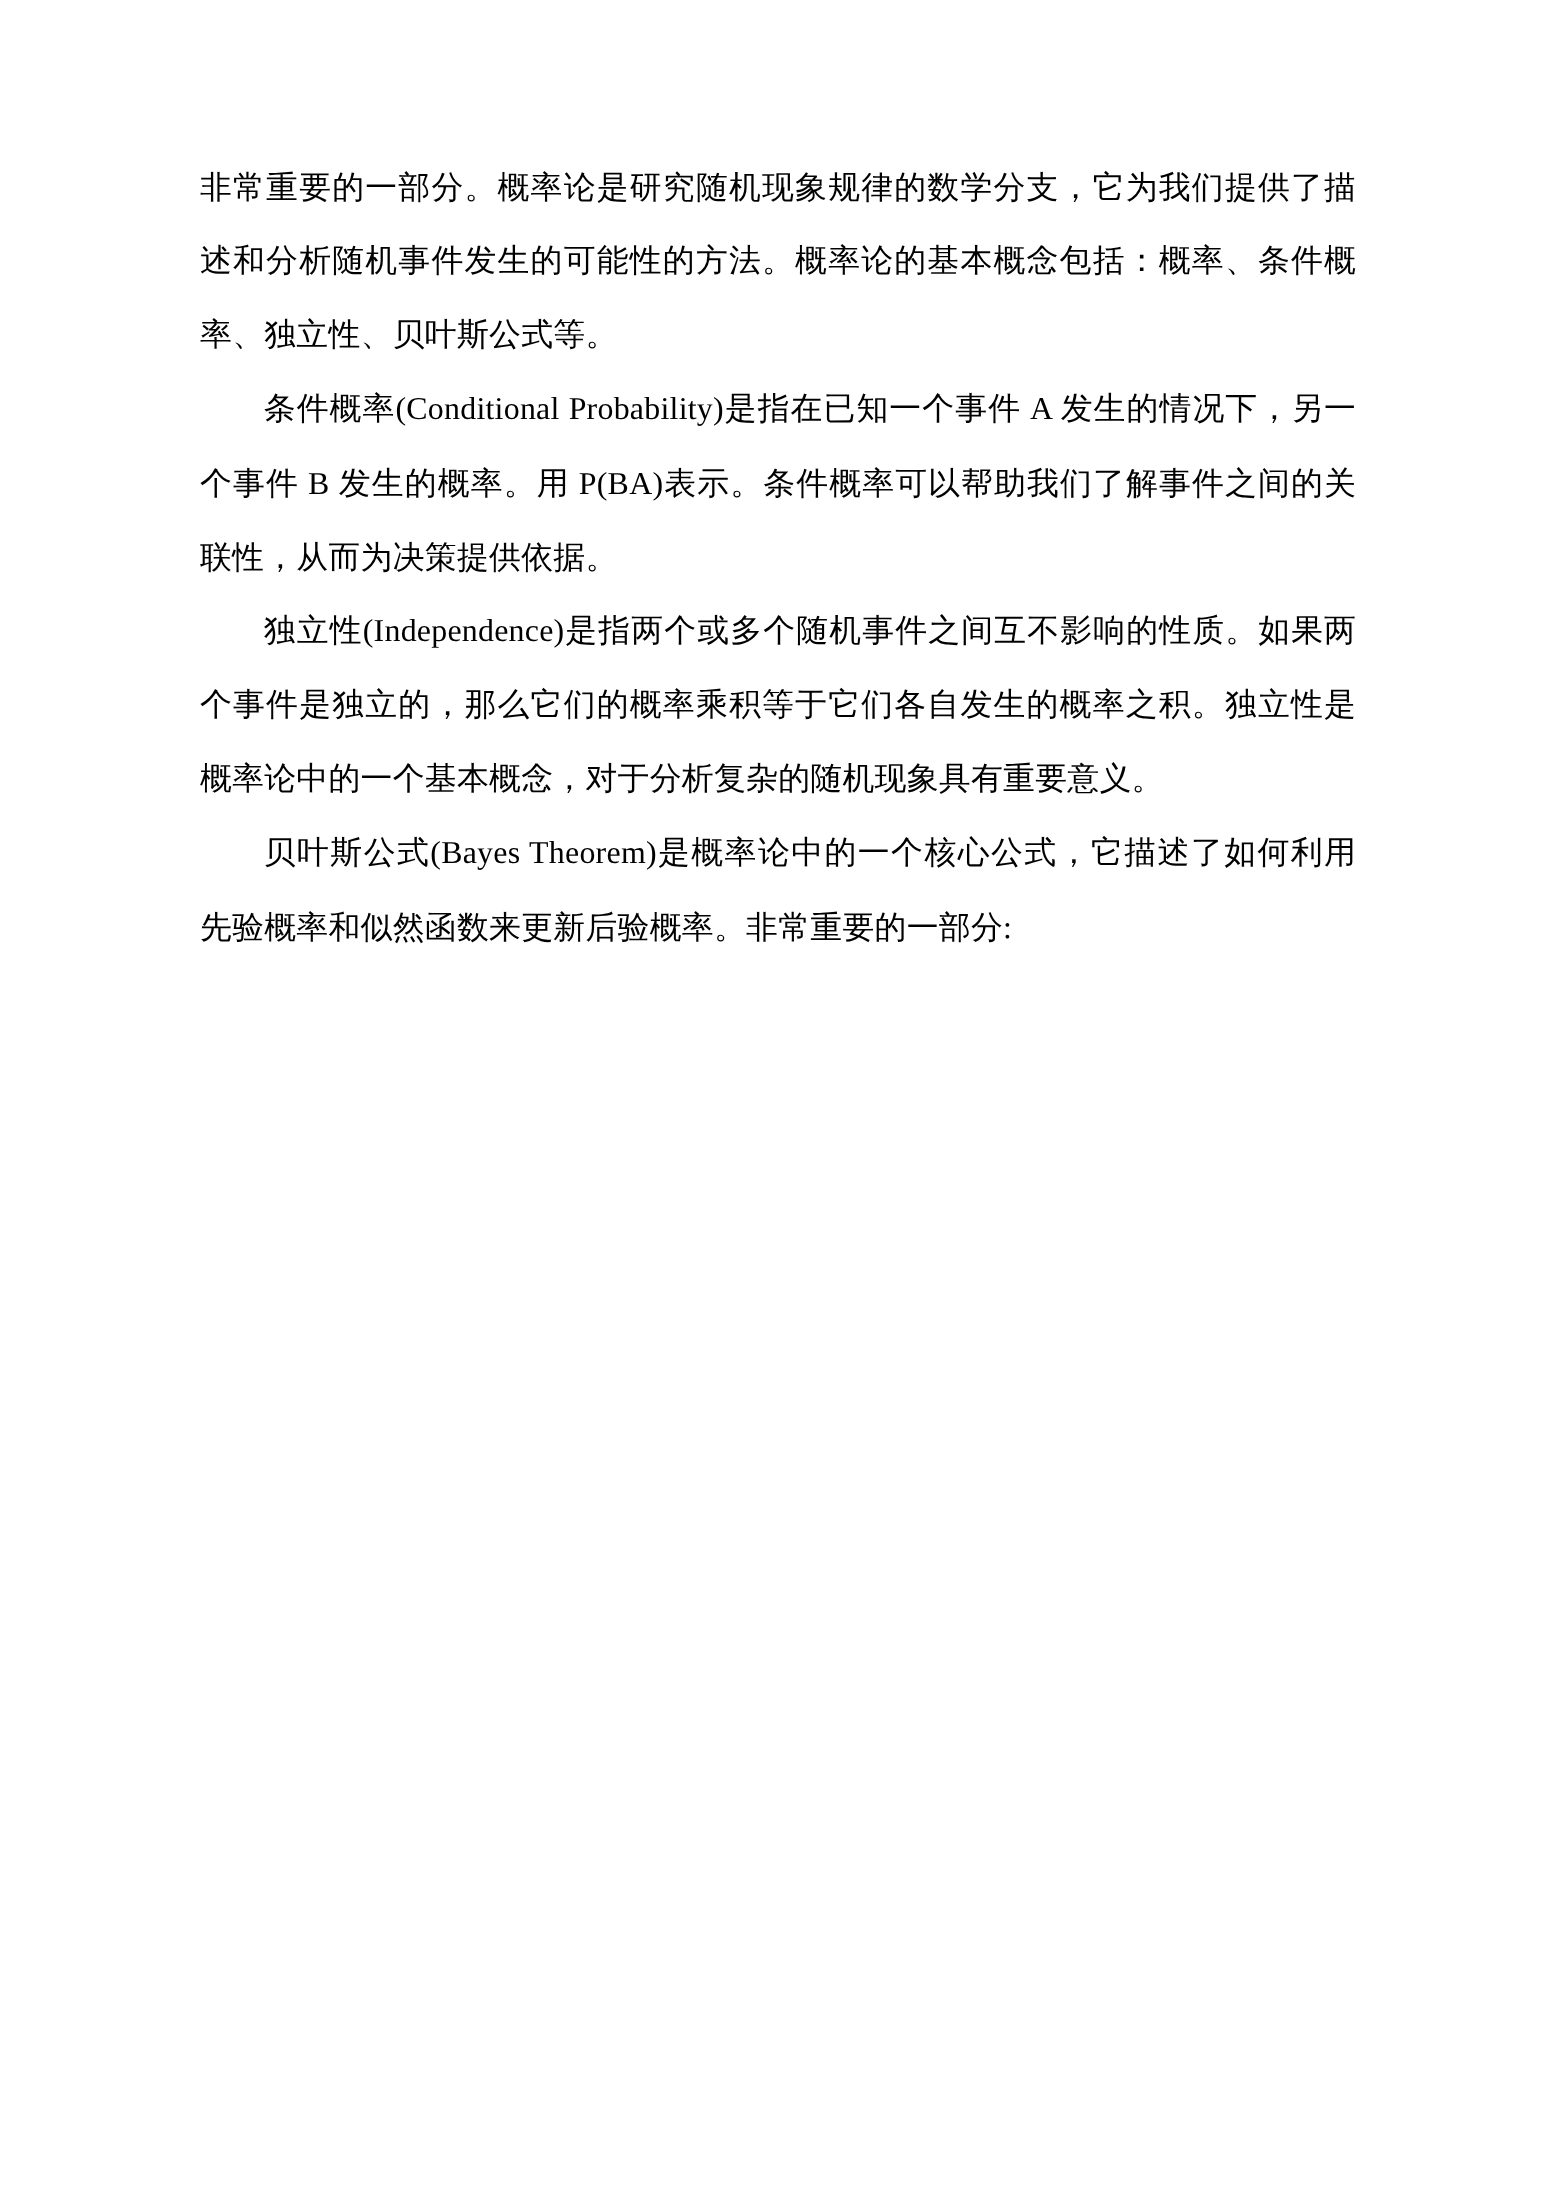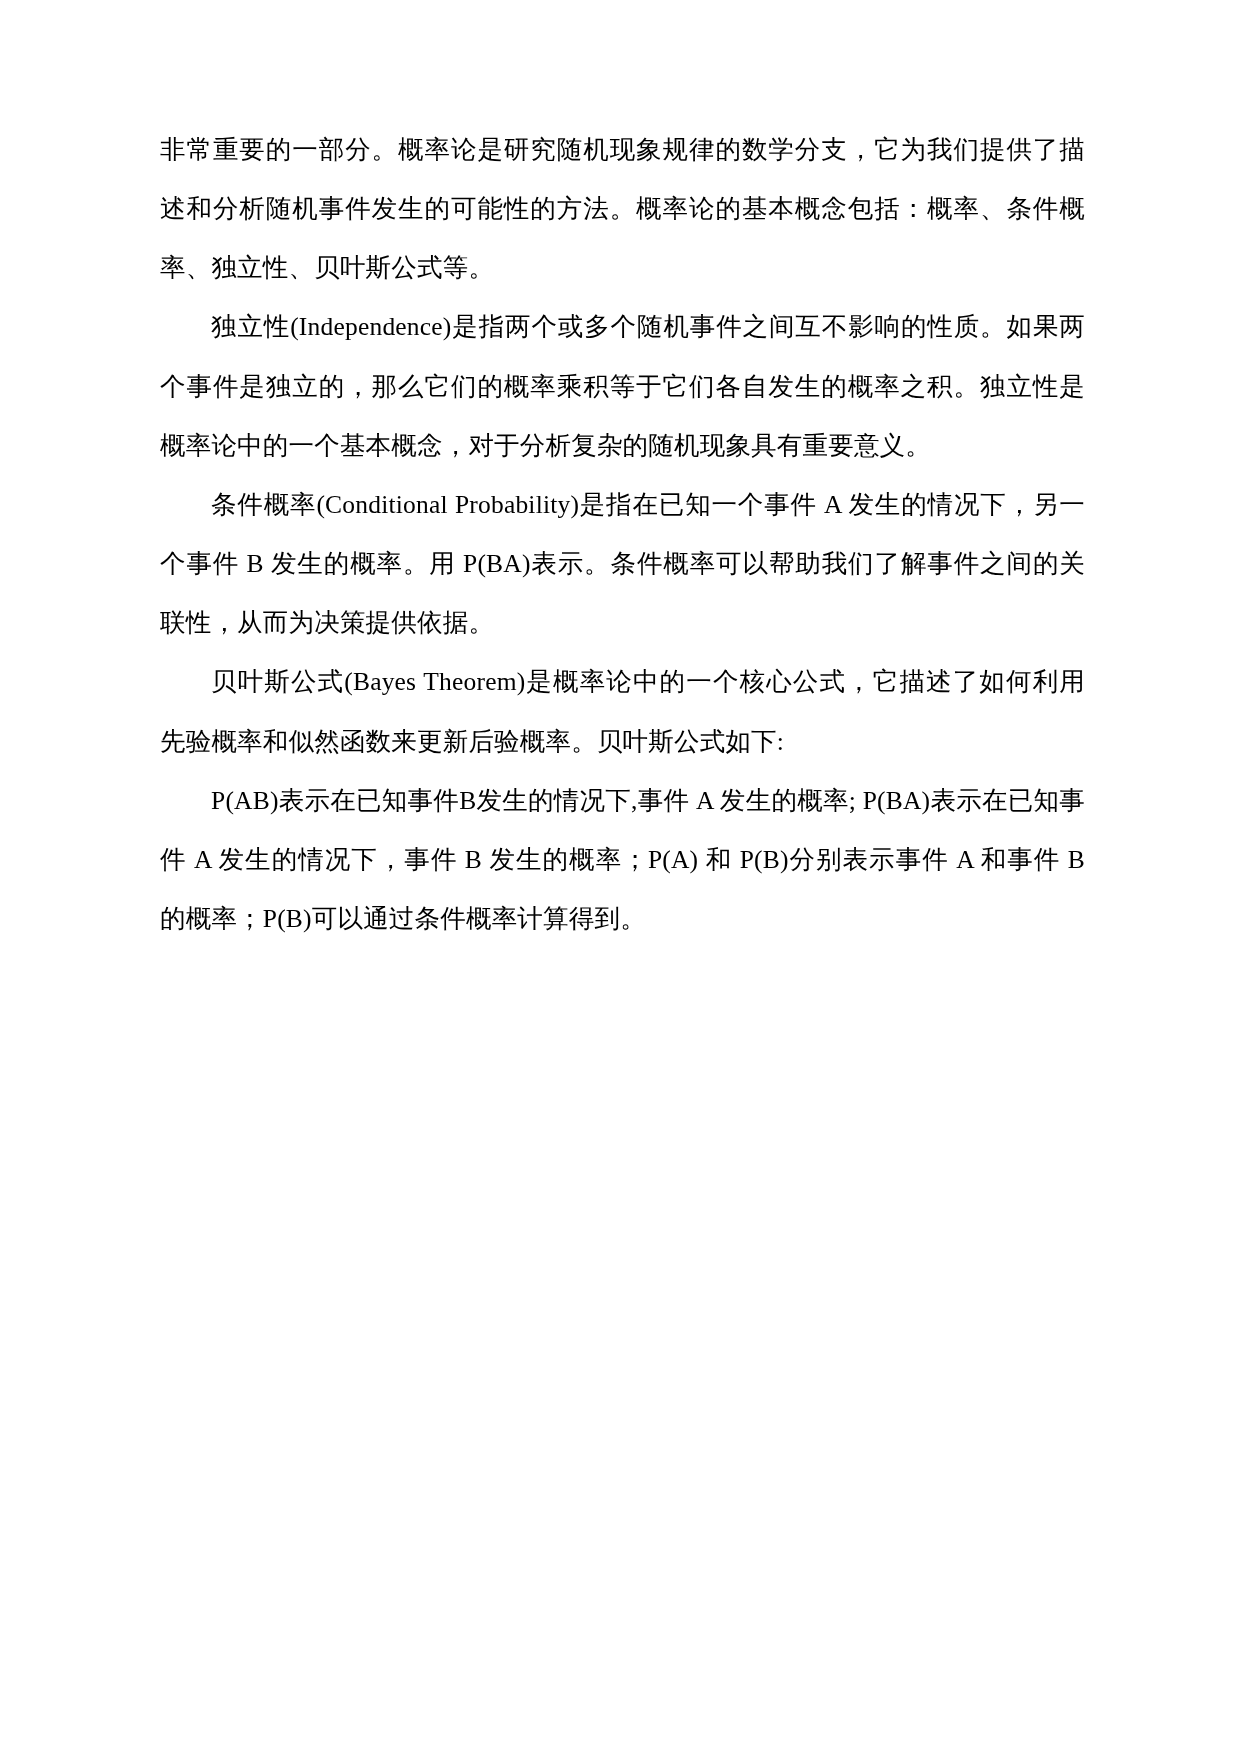--- a/index.html
+++ b/index.html
@@ -36,18 +36,17 @@
   p.para.noindent {
     text-indent: 0;
   }
 </style>
 </head>
 <body>
 
 <div class="page">
   <div class="doc-body">
     <p class="para noindent">非常重要的一部分。概率论是研究随机现象规律的数学分支，它为我们提供了描述和分析随机事件发生的可能性的方法。概率论的基本概念包括：概率、条件概率、独立性、贝叶斯公式等。</p>
+    <p class="para">条件概率(Conditional Probability)是指在已知一个事件 A 发生的情况下，另一个事件 B 发生的概率。用 P(BA)表示。条件概率可以帮助我们了解事件之间的关联性，从而为决策提供依据。</p>
     <p class="para">独立性(Independence)是指两个或多个随机事件之间互不影响的性质。如果两个事件是独立的，那么它们的概率乘积等于它们各自发生的概率之积。独立性是概率论中的一个基本概念，对于分析复杂的随机现象具有重要意义。</p>
-    <p class="para">条件概率(Conditional Probability)是指在已知一个事件 A 发生的情况下，另一个事件 B 发生的概率。用 P(BA)表示。条件概率可以帮助我们了解事件之间的关联性，从而为决策提供依据。</p>
-    <p class="para">贝叶斯公式(Bayes Theorem)是概率论中的一个核心公式，它描述了如何利用先验概率和似然函数来更新后验概率。贝叶斯公式如下:</p>
-    <p class="para">P(AB)表示在已知事件B发生的情况下,事件 A 发生的概率; P(BA)表示在已知事件 A 发生的情况下，事件 B 发生的概率；P(A) 和 P(B)分别表示事件 A 和事件 B 的概率；P(B)可以通过条件概率计算得到。</p>
+    <p class="para">贝叶斯公式(Bayes Theorem)是概率论中的一个核心公式，它描述了如何利用先验概率和似然函数来更新后验概率。非常重要的一部分:</p>
   </div>
 </div>
 
 </body></html>

